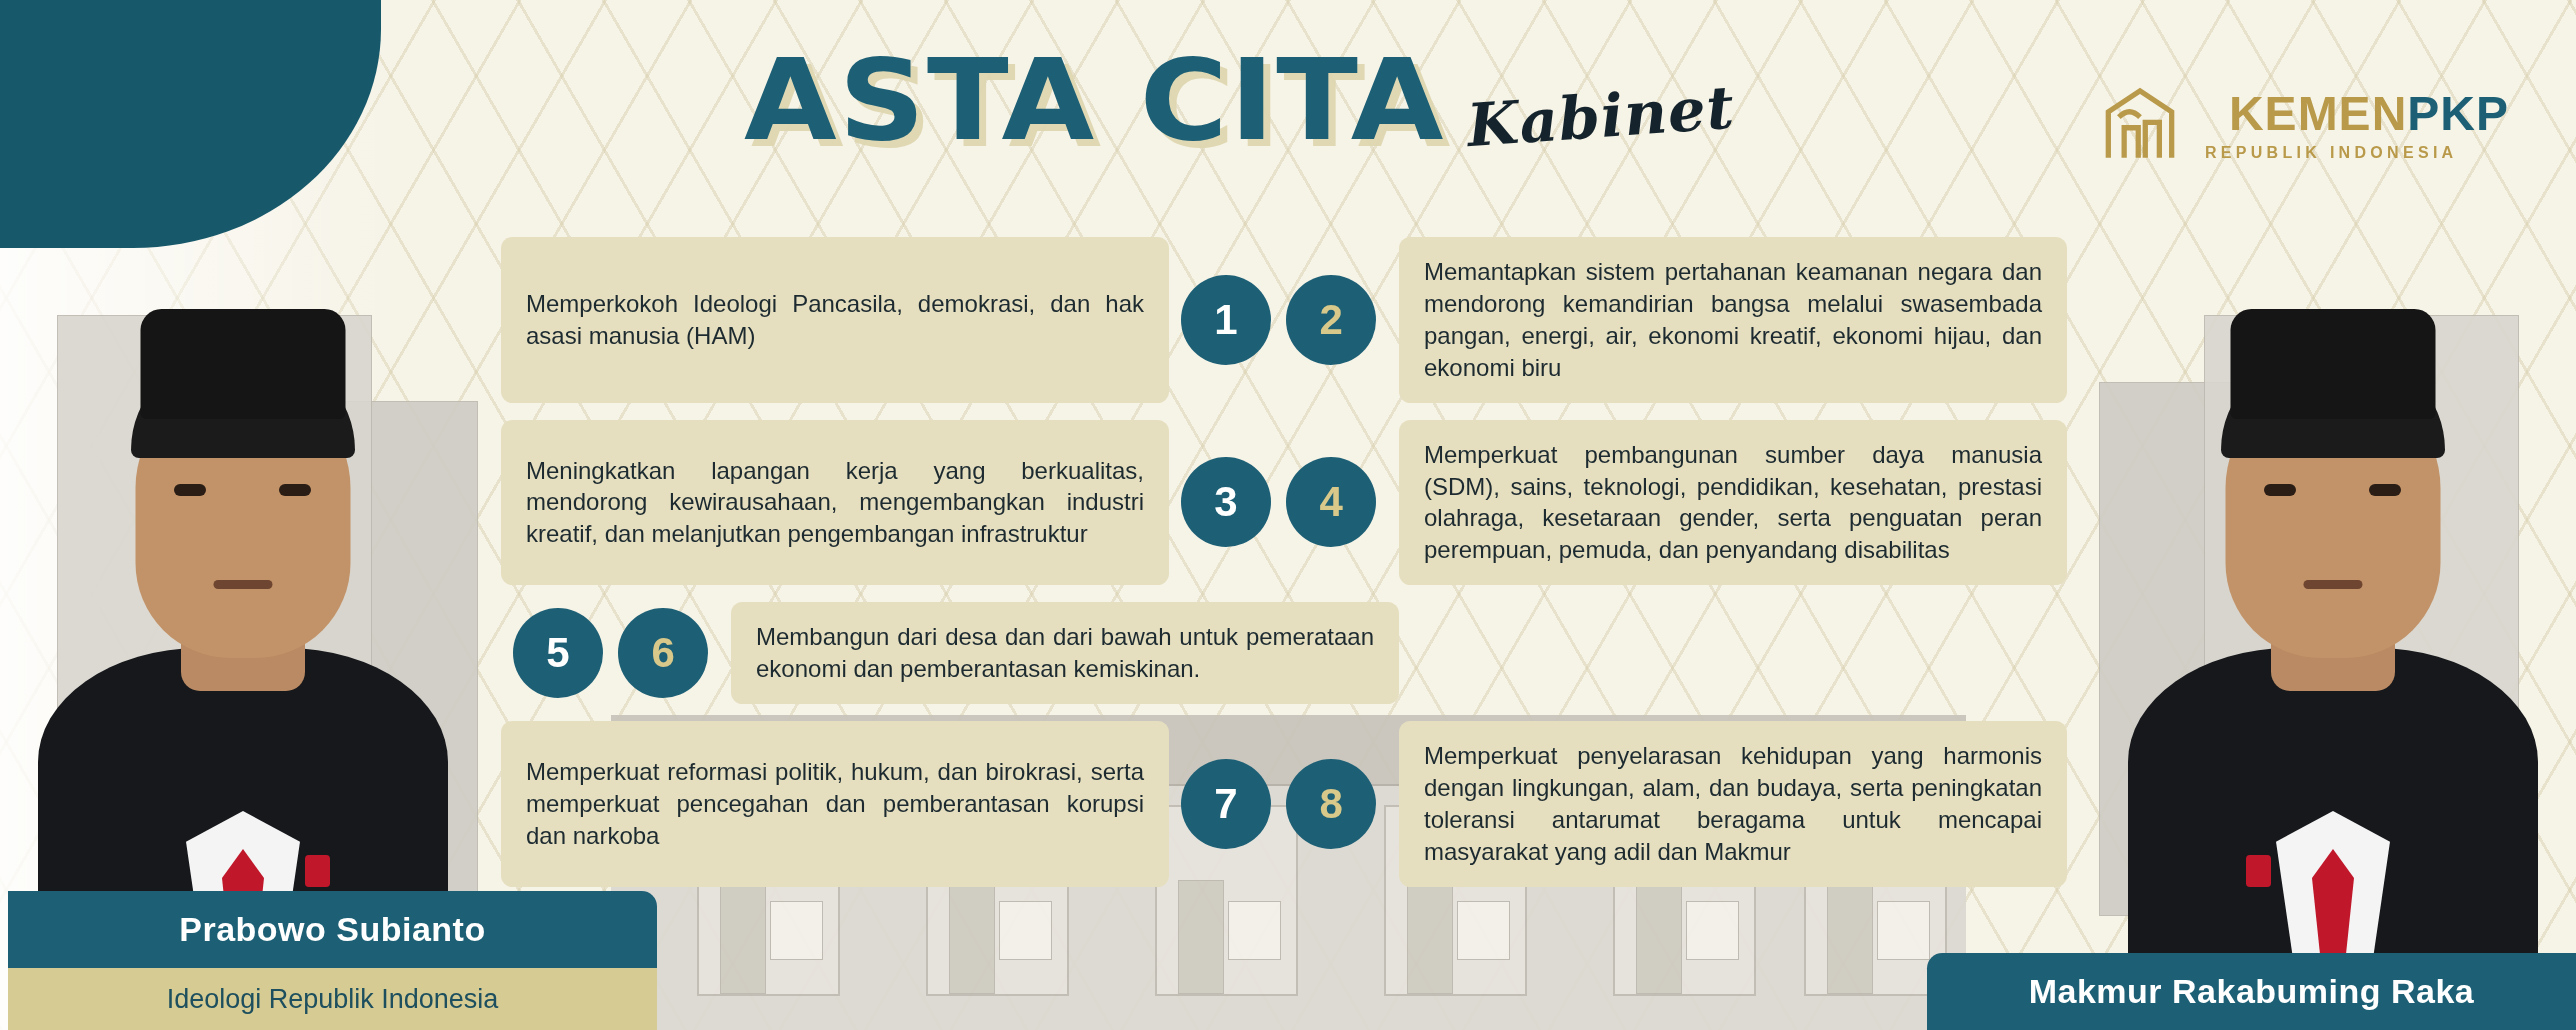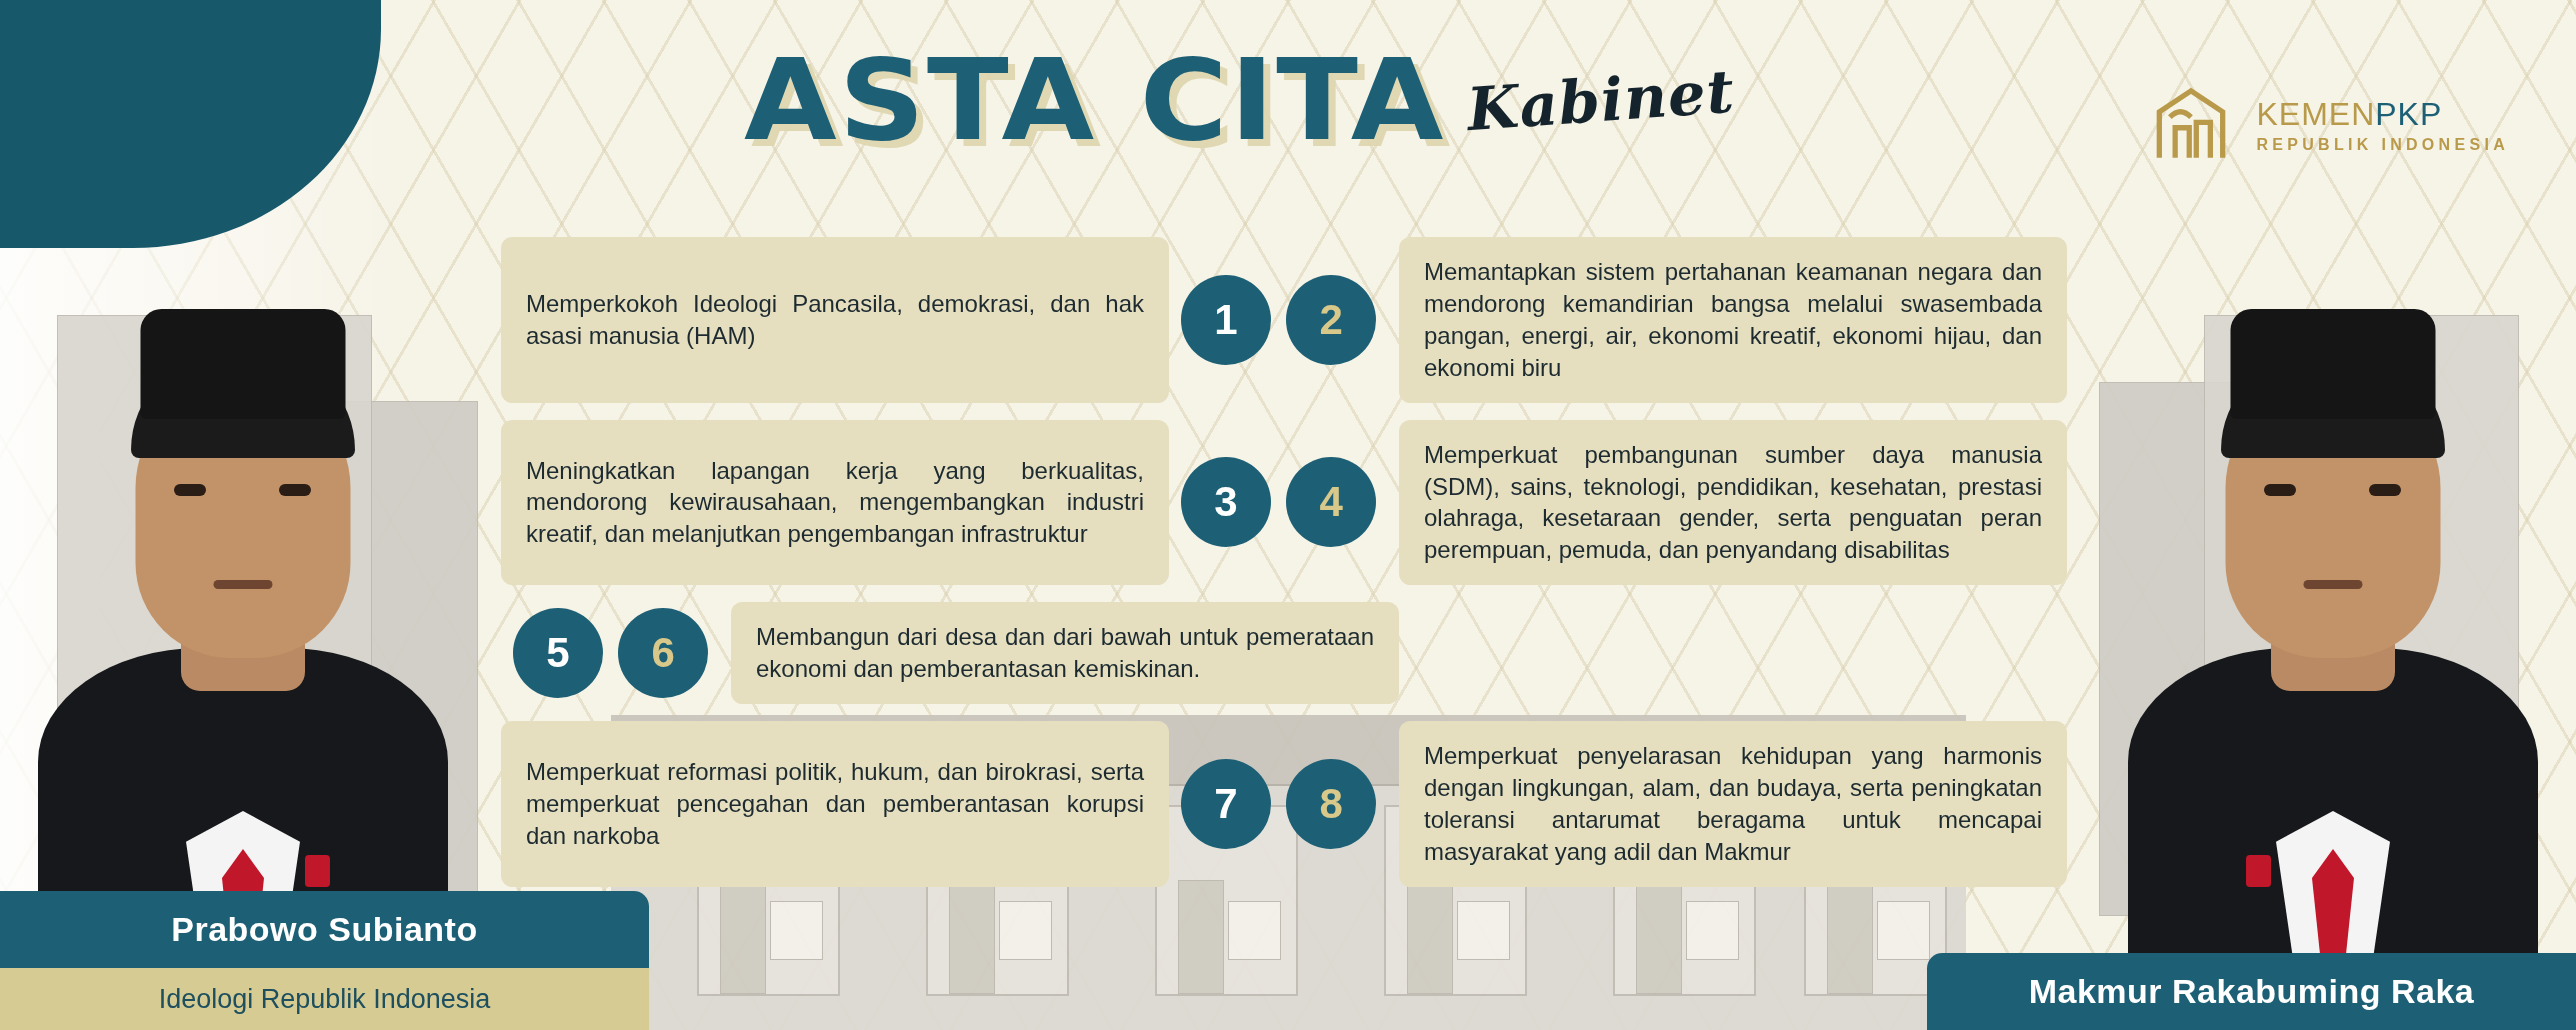--- a/index.html
+++ b/index.html
@@ -81,21 +81,21 @@
   .rowhouse .unit .wnd {
     position: absolute; right: 15.3px; bottom: 34px; width: 53px; height: 59px; background: #f2f0ea; border: 1.9px solid #bdb9b0;
   }
 
   
   .header {
     position: absolute; left: 0; top: 27px; width: 2576px; height: 191px;
   }
   .title-wrap {
     position: absolute; left: 744px; top: 17px;
-    display: flex; align-items: center;
+    display: flex; align-items: flex-end;
   }
   .asta-cita {
     font-family: "DejaVu Sans", sans-serif;
     font-weight: 700;
     font-size: 113px;
     letter-spacing: 1.9px;
     color: #1d6076;
     line-height: 1;
     text-shadow: 6.7px 6.7px 0 rgba(222,214,175,0.95);
     transform: scaleX(1.06);
@@ -126,21 +126,21 @@
     line-height: 1;
   }
 
   
   .logo {
     position: absolute; right: 67px; top: 55px;
     display: flex; align-items: center; gap: 21px;
   }
   .logo-mark { width: 88px; height: 88px; }
   .logo-text .l1 {
-    font-weight: 400; font-size: 32px; letter-spacing: 1px; line-height: 1;
+    font-weight: 700; font-size: 48px; letter-spacing: 1px; line-height: 1; margin-left: 24px;
   }
   .logo-text .l1 .k { color: #b99a4a; }
   .logo-text .l1 .p { color: #1d6076; }
   .logo-text .l2 {
     color: #b99a4a; font-size: 16px; letter-spacing: 4.3px; margin-top: 6.7px; font-weight: 600;
   }
 
   
   .points {
     position: absolute; left: 501px; top: 237px; width: 1584px;
@@ -176,21 +176,21 @@
     background: #1d6076; color: #ffffff;
     font-size: 34px; font-weight: 700;
     padding: 19px 38px; letter-spacing: 0.5px;
     text-align: center;
   }
   .plate .ttl {
     background: #d6cb93; color: #1d4f5e;
     font-size: 27px; padding: 15.3px 38px;
     text-align: center;
   }
-  .plate-left { left: 0; width: 649px; }
+  .plate-left { left: 8px; width: 649px; }
   .plate-left .nm { border-top-right-radius: 15.3px; }
   .plate-right { right: 0; width: 649px; }
   .plate-right .nm { border-top-left-radius: 15.3px; }
 
   
   .portrait { position: absolute; bottom: 0; width: 448px; height: 754px; }
   .portrait-left { left: 19px; }
   .portrait-right { right: 19px; }
   .p-body {
     position: absolute; bottom: 0; left: 50%; transform: translateX(-50%);

